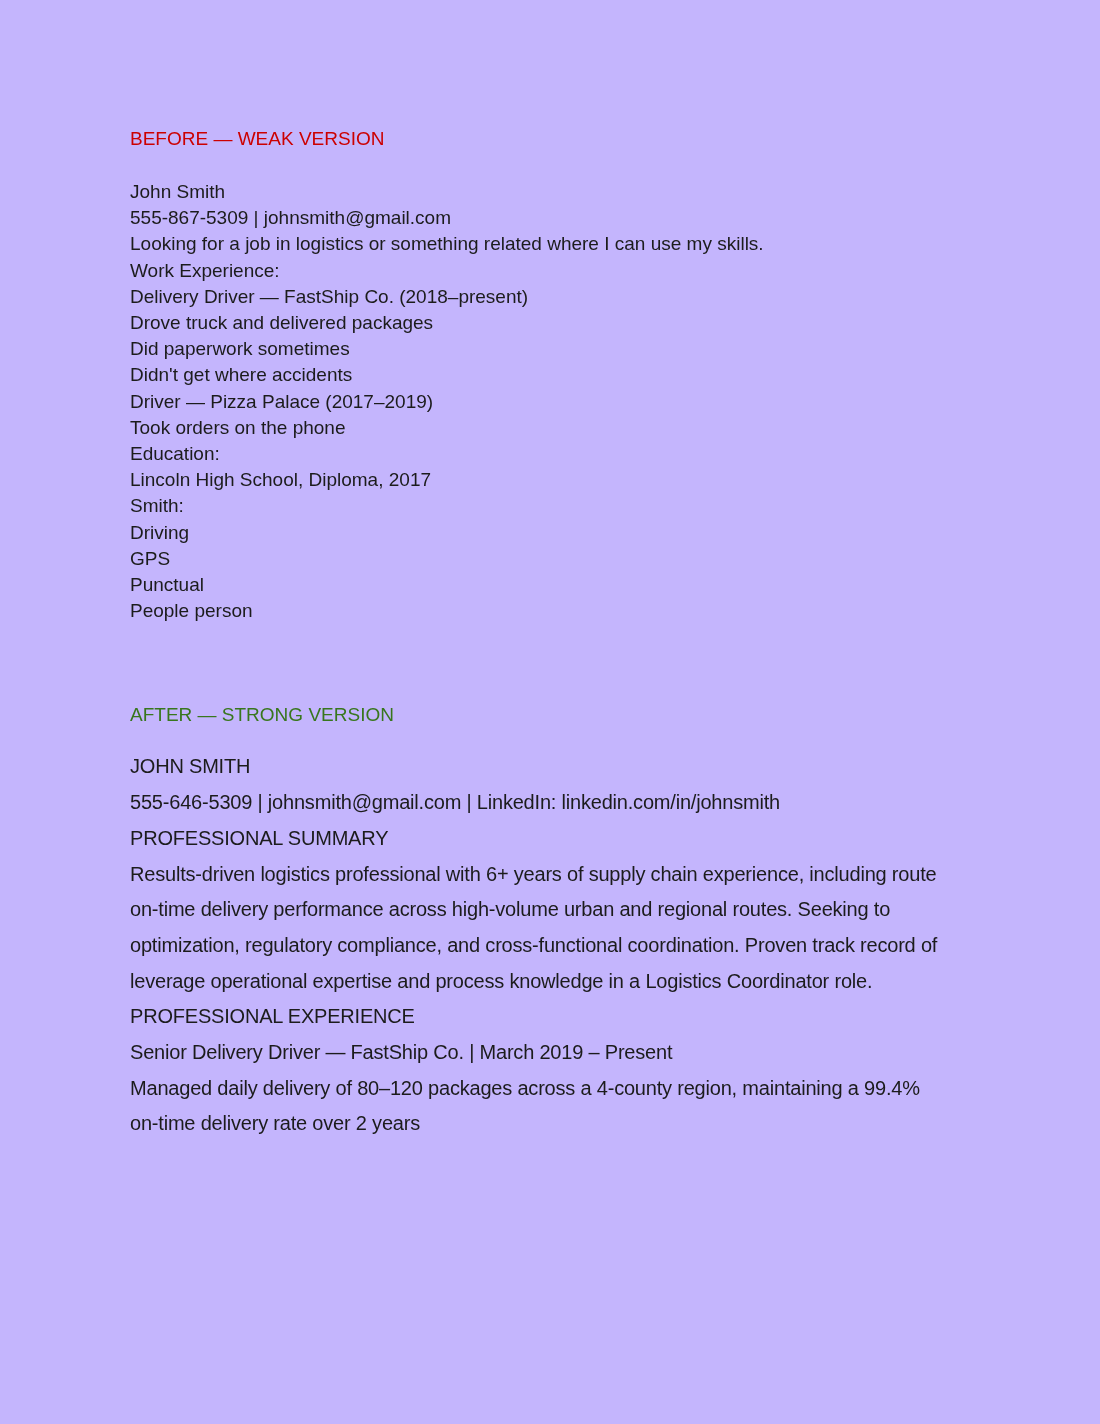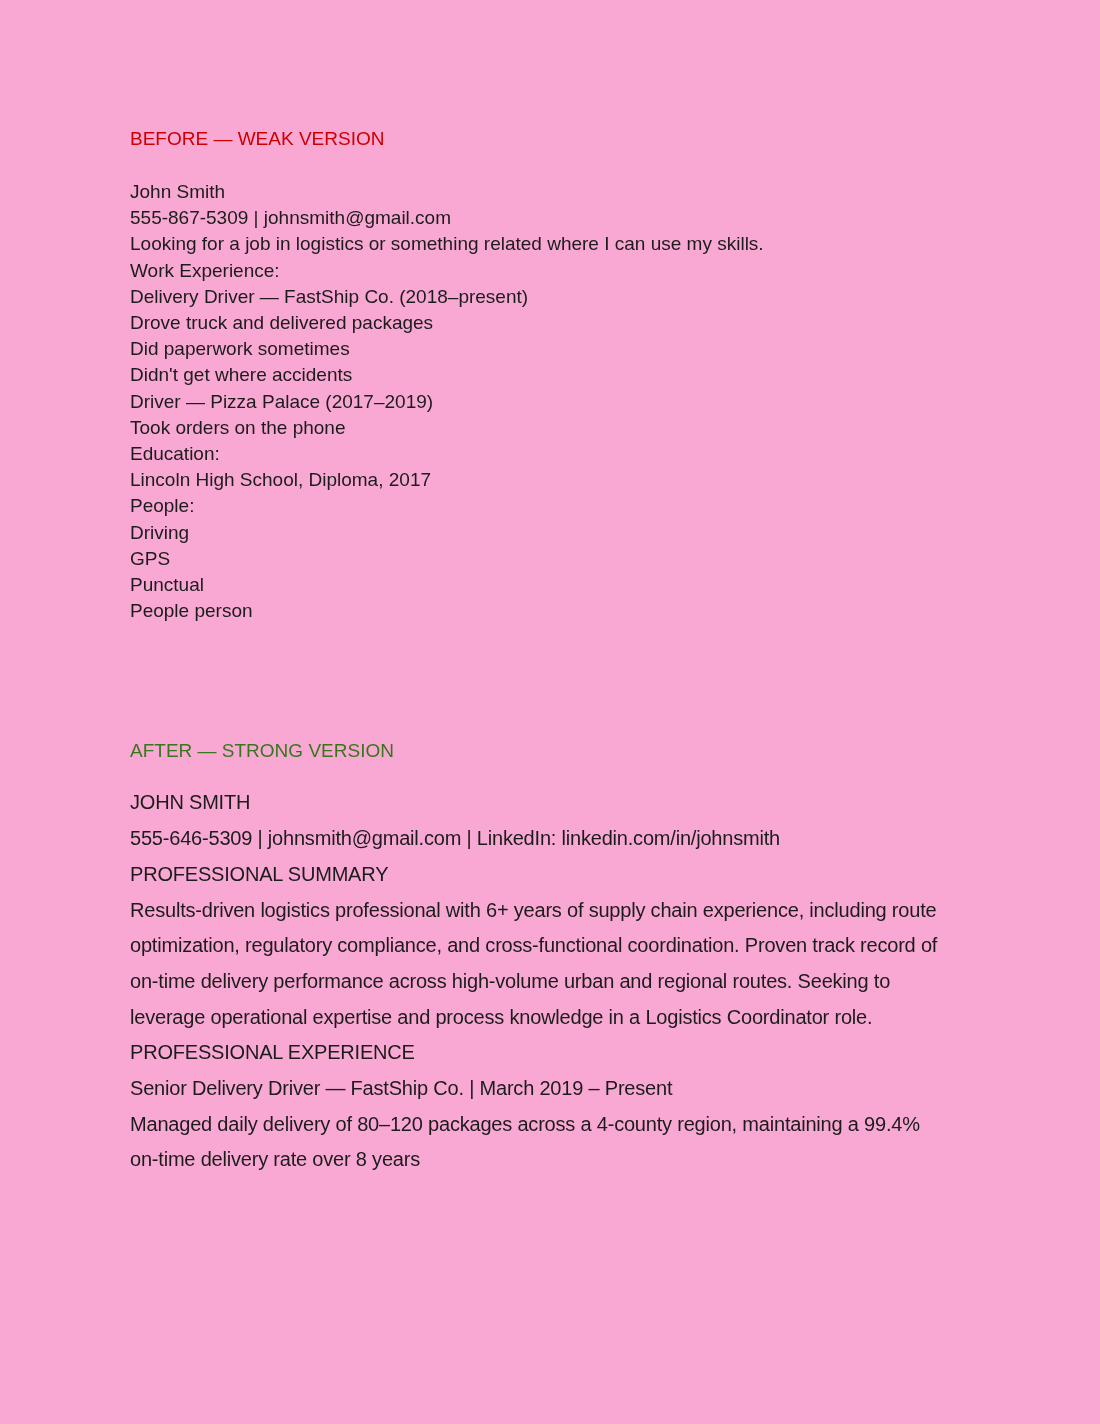--- a/index.html
+++ b/index.html
@@ -12,38 +12,38 @@
     height: 1424px;
     overflow: hidden;
     font-family: "Liberation Sans", sans-serif;
     color: #1f1f1f;
   }
   .page {
     box-sizing: border-box;
     width: 1100px;
     height: 1424px;
     padding: 126px 60px 0 130px;
-    background: #f9a8d4;
+    background: #c4b5fd;
   }
   .section-heading {
     font-size: 19px;
     line-height: 26px;
     white-space: pre;
   }
   .before-heading {
     margin-bottom: 27px;
   }
   .before-line {
     font-size: 19px;
     line-height: 26.2px;
     white-space: pre;
     color: #1c1c1c;
   }
   .section-after {
-    margin-top: 114px;
+    margin-top: 78px;
   }
   .after-heading {
     margin-bottom: 21px;
   }
   .after-line {
     font-size: 20px;
     line-height: 35.7px;
     letter-spacing: -0.2px;
     white-space: pre;
     color: #1c1c1c;
@@ -62,36 +62,36 @@
     <div class="before-line">Looking for a job in logistics or something related where I can use my skills.</div>
     <div class="before-line">Work Experience:</div>
     <div class="before-line">Delivery Driver — FastShip Co. (2018–present)</div>
     <div class="before-line">Drove truck and delivered packages</div>
     <div class="before-line">Did paperwork sometimes</div>
     <div class="before-line">Didn't get where accidents</div>
     <div class="before-line">Driver — Pizza Palace (2017–2019)</div>
     <div class="before-line">Took orders on the phone</div>
     <div class="before-line">Education:</div>
     <div class="before-line">Lincoln High School, Diploma, 2017</div>
-    <div class="before-line">People:</div>
+    <div class="before-line">Smith:</div>
     <div class="before-line">Driving</div>
     <div class="before-line">GPS</div>
     <div class="before-line">Punctual</div>
     <div class="before-line">People person</div>
   </div>
 
   <div class="section-after">
     <div class="section-heading after-heading" style="color: rgb(56, 118, 29);">AFTER — STRONG VERSION</div>
 
     <div class="after-line">JOHN SMITH</div>
     <div class="after-line">555-646-5309 | johnsmith@gmail.com | LinkedIn: linkedin.com/in/johnsmith</div>
     <div class="after-line">PROFESSIONAL SUMMARY</div>
     <div class="after-line">Results-driven logistics professional with 6+ years of supply chain experience, including route</div>
+    <div class="after-line">on-time delivery performance across high-volume urban and regional routes. Seeking to</div>
     <div class="after-line">optimization, regulatory compliance, and cross-functional coordination. Proven track record of</div>
-    <div class="after-line">on-time delivery performance across high-volume urban and regional routes. Seeking to</div>
     <div class="after-line">leverage operational expertise and process knowledge in a Logistics Coordinator role.</div>
     <div class="after-line">PROFESSIONAL EXPERIENCE</div>
     <div class="after-line">Senior Delivery Driver — FastShip Co. | March 2019 – Present</div>
     <div class="after-line">Managed daily delivery of 80–120 packages across a 4-county region, maintaining a 99.4%</div>
-    <div class="after-line">on-time delivery rate over 8 years</div>
+    <div class="after-line">on-time delivery rate over 2 years</div>
   </div>
 
 </div>
 
 </body></html>

